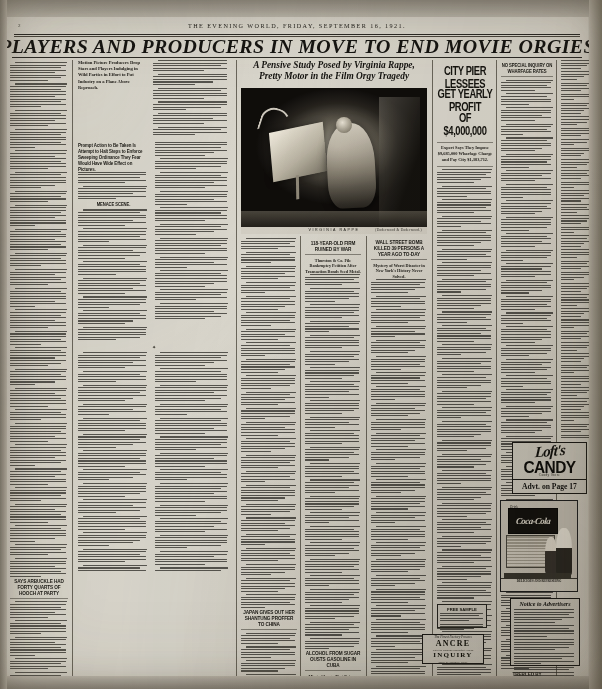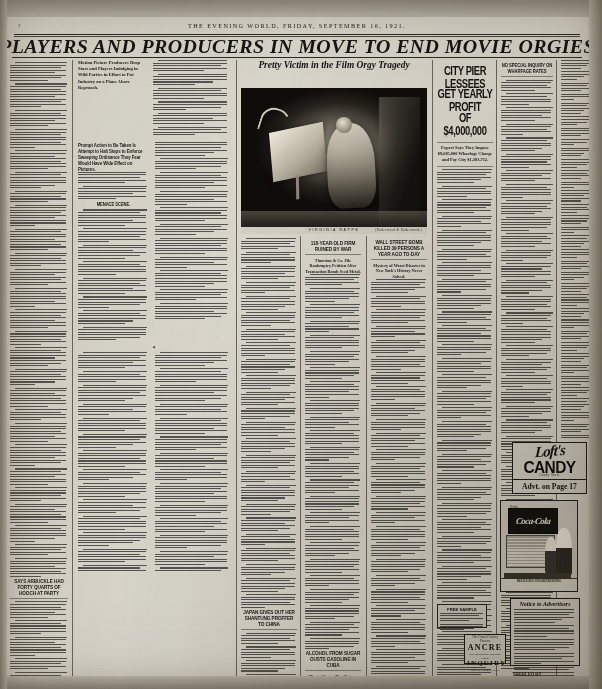--- a/index.html
+++ b/index.html
@@ -1005,21 +1005,22 @@
               <i class="s9 ind"></i>
               <i class="s8"></i>
             </div>
 
         </div>
       </div>
     </div>
   </div>
 
   <div class="col" style="left:241px;top:60px;width:186px;height:30px">
-    <div class="ital-deck">Pretty Victim in the Film Orgy Tragedy</div>
+    <div class="ital-deck">A Pensive Study Posed by Virginia Rappe,</div>
+    <div class="ital-deck">Pretty Motor in the Film Orgy Tragedy</div>
   </div>
 
   <div class="photo-wrap" style="left:241px;top:88px;width:186px;height:146px">
     <div class="photo">
       <div class="ph-drape"></div>
       <div class="ph-scroll"></div>
       <div class="ph-easel"></div>
       <div class="ph-figure"></div>
       <div class="ph-head"></div>
       <div class="ph-floor"></div>
@@ -2444,21 +2445,21 @@
     </div>
     <div class="coke-counter"></div>
     <div class="coke-fig2"></div>
     <div class="coke-fig"></div>
     <div class="coke-base"></div>
     <div class="coke-txt">
       <div style="font-size:3px;text-align:center;font-weight:700;line-height:1.2;padding-top:1px;color:#1b1a14">DELICIOUS AND REFRESHING</div>
     </div>
   </div>
 
-  <div class="adbox ad-ancre" style="left:464px;top:634px;width:42px;height:30px">
+  <div class="adbox ad-ancre" style="left:422px;top:634px;width:62px;height:30px">
     <div class="ancre-top">The Finest Factory Process</div>
     <div class="ancre-name">ANCRE</div>
     <div class="ancre-mid">With the Genuine Roquefort Flavor</div>
     <div class="ancre-name" style="font-size:7px">INQUIRY</div>
     <div class="ancre-bot">Made by Sharples, Phila.</div>
   </div>
 
   <div class="adbox ad-notice" style="left:510px;top:598px;width:70px;height:68px">
     <div class="notice-title">Notice to Advertisers</div>
     <div class="tx">

